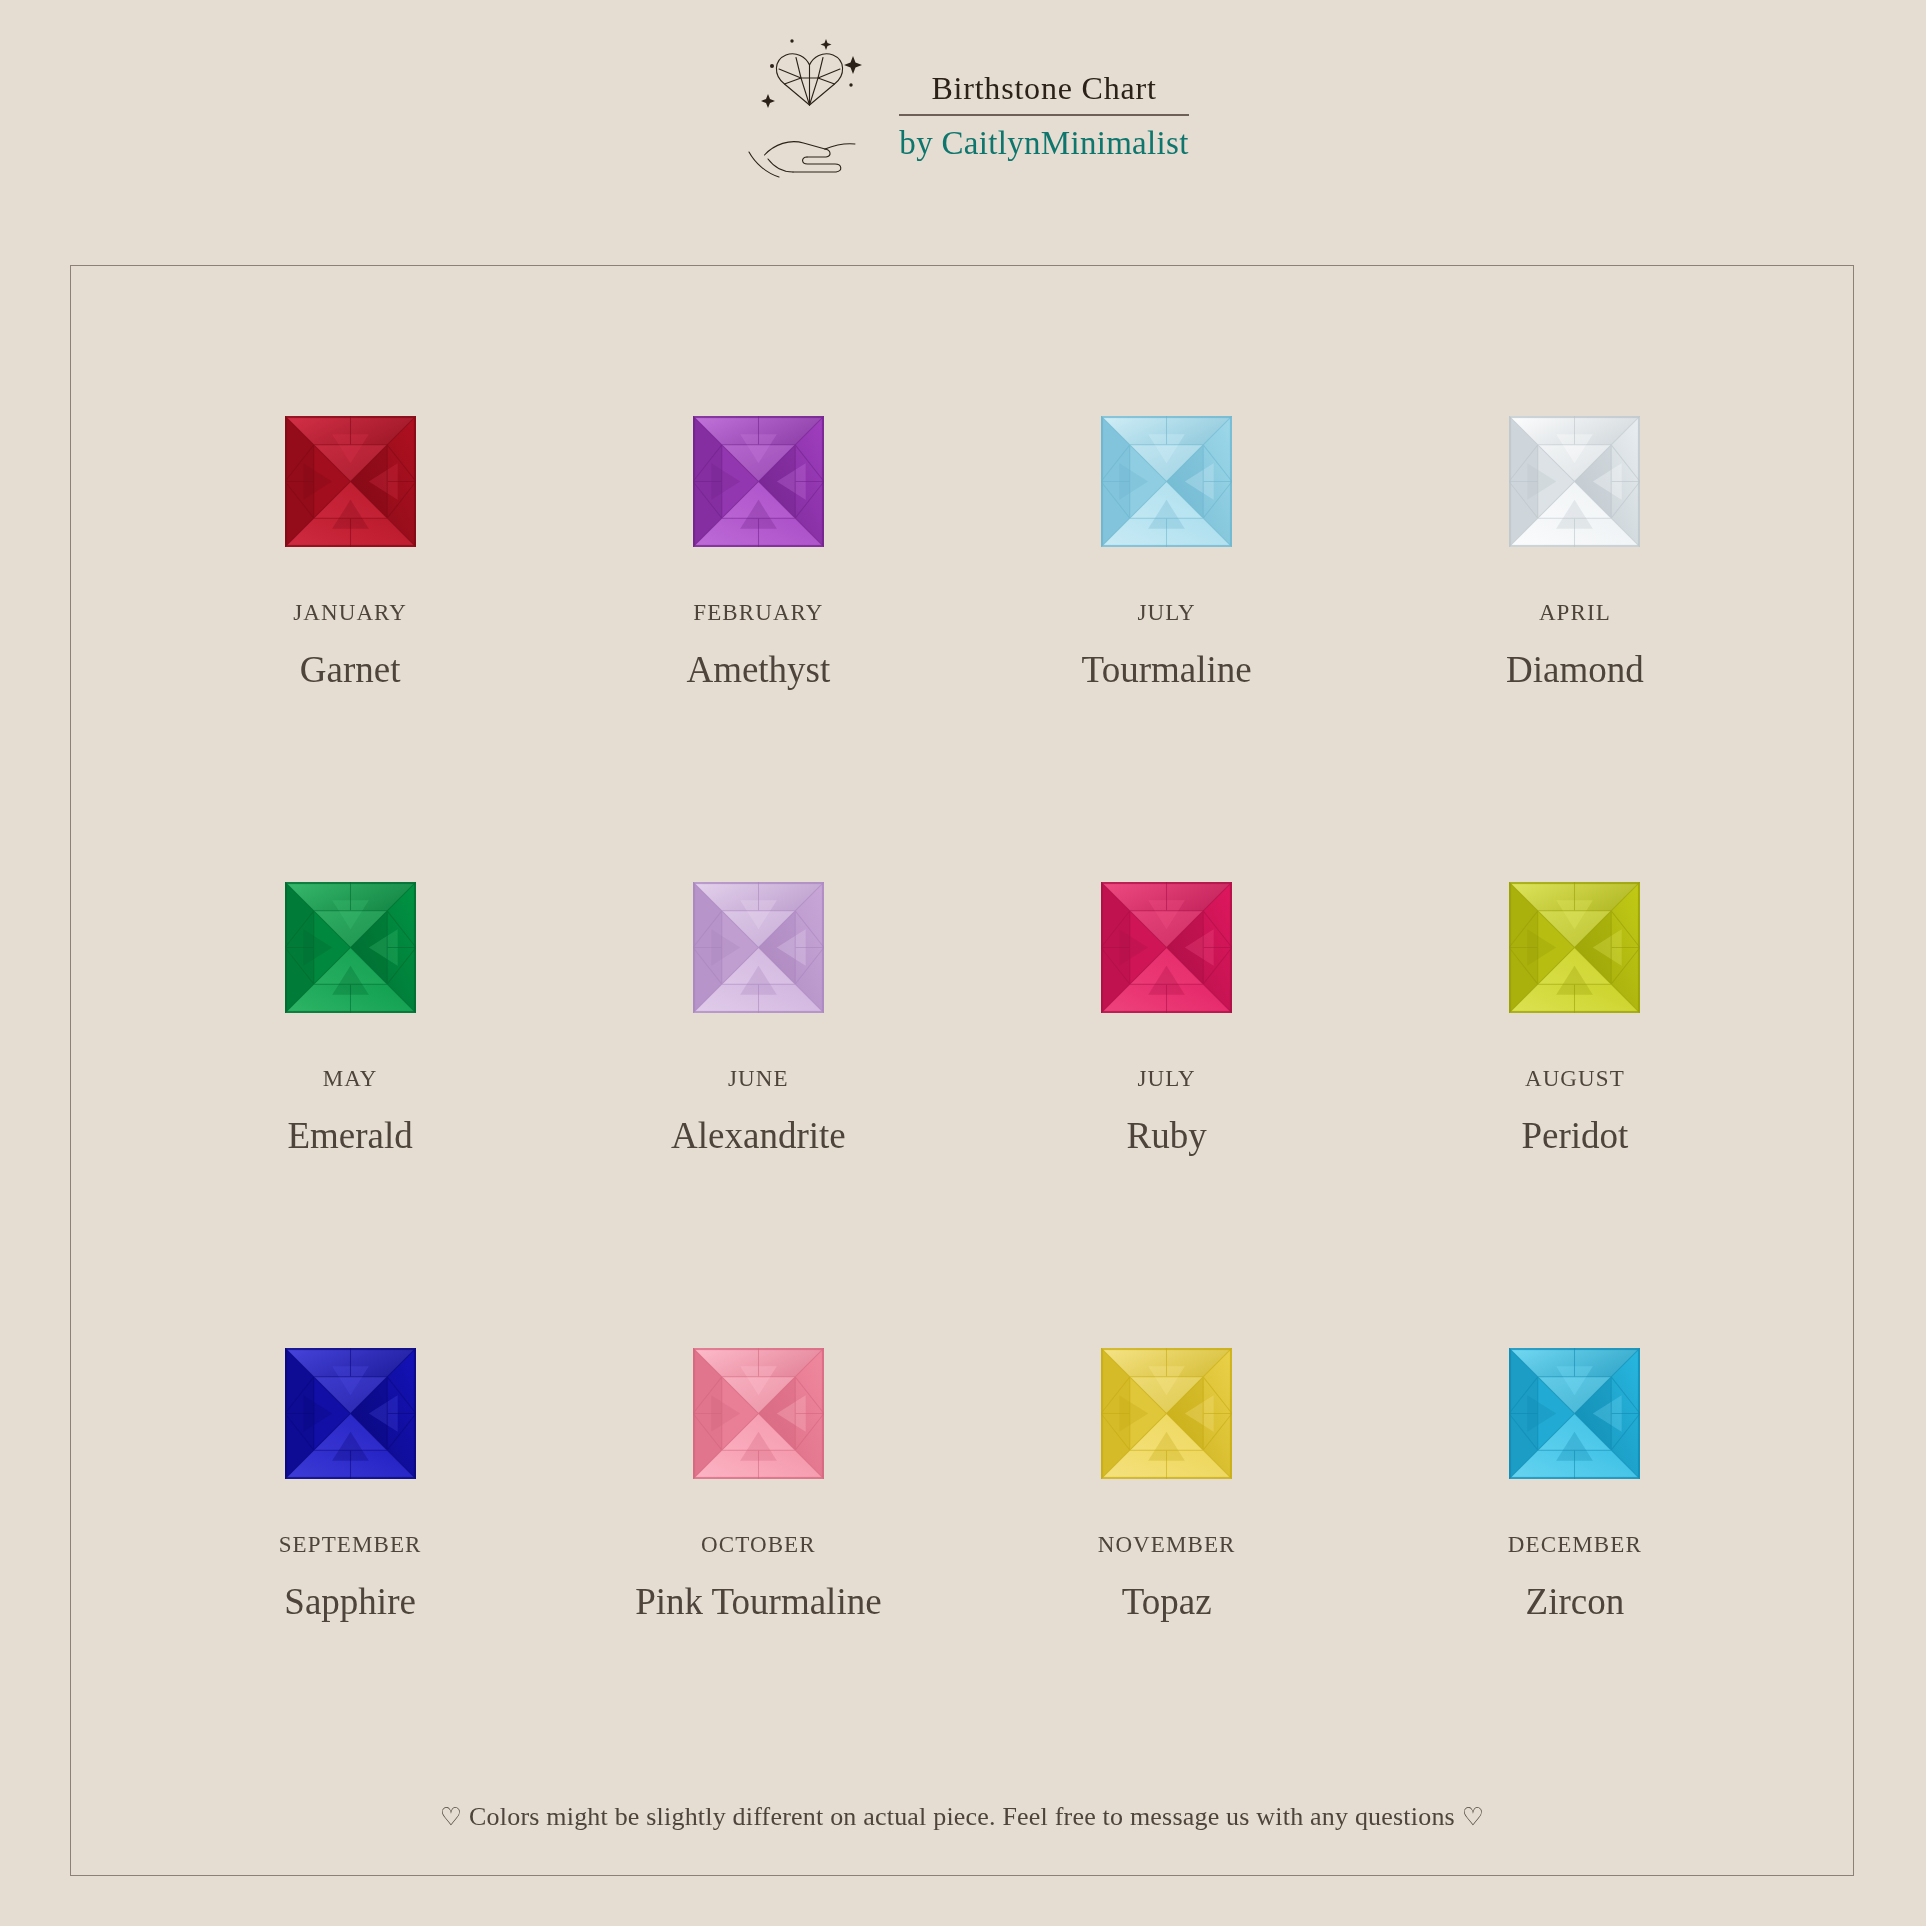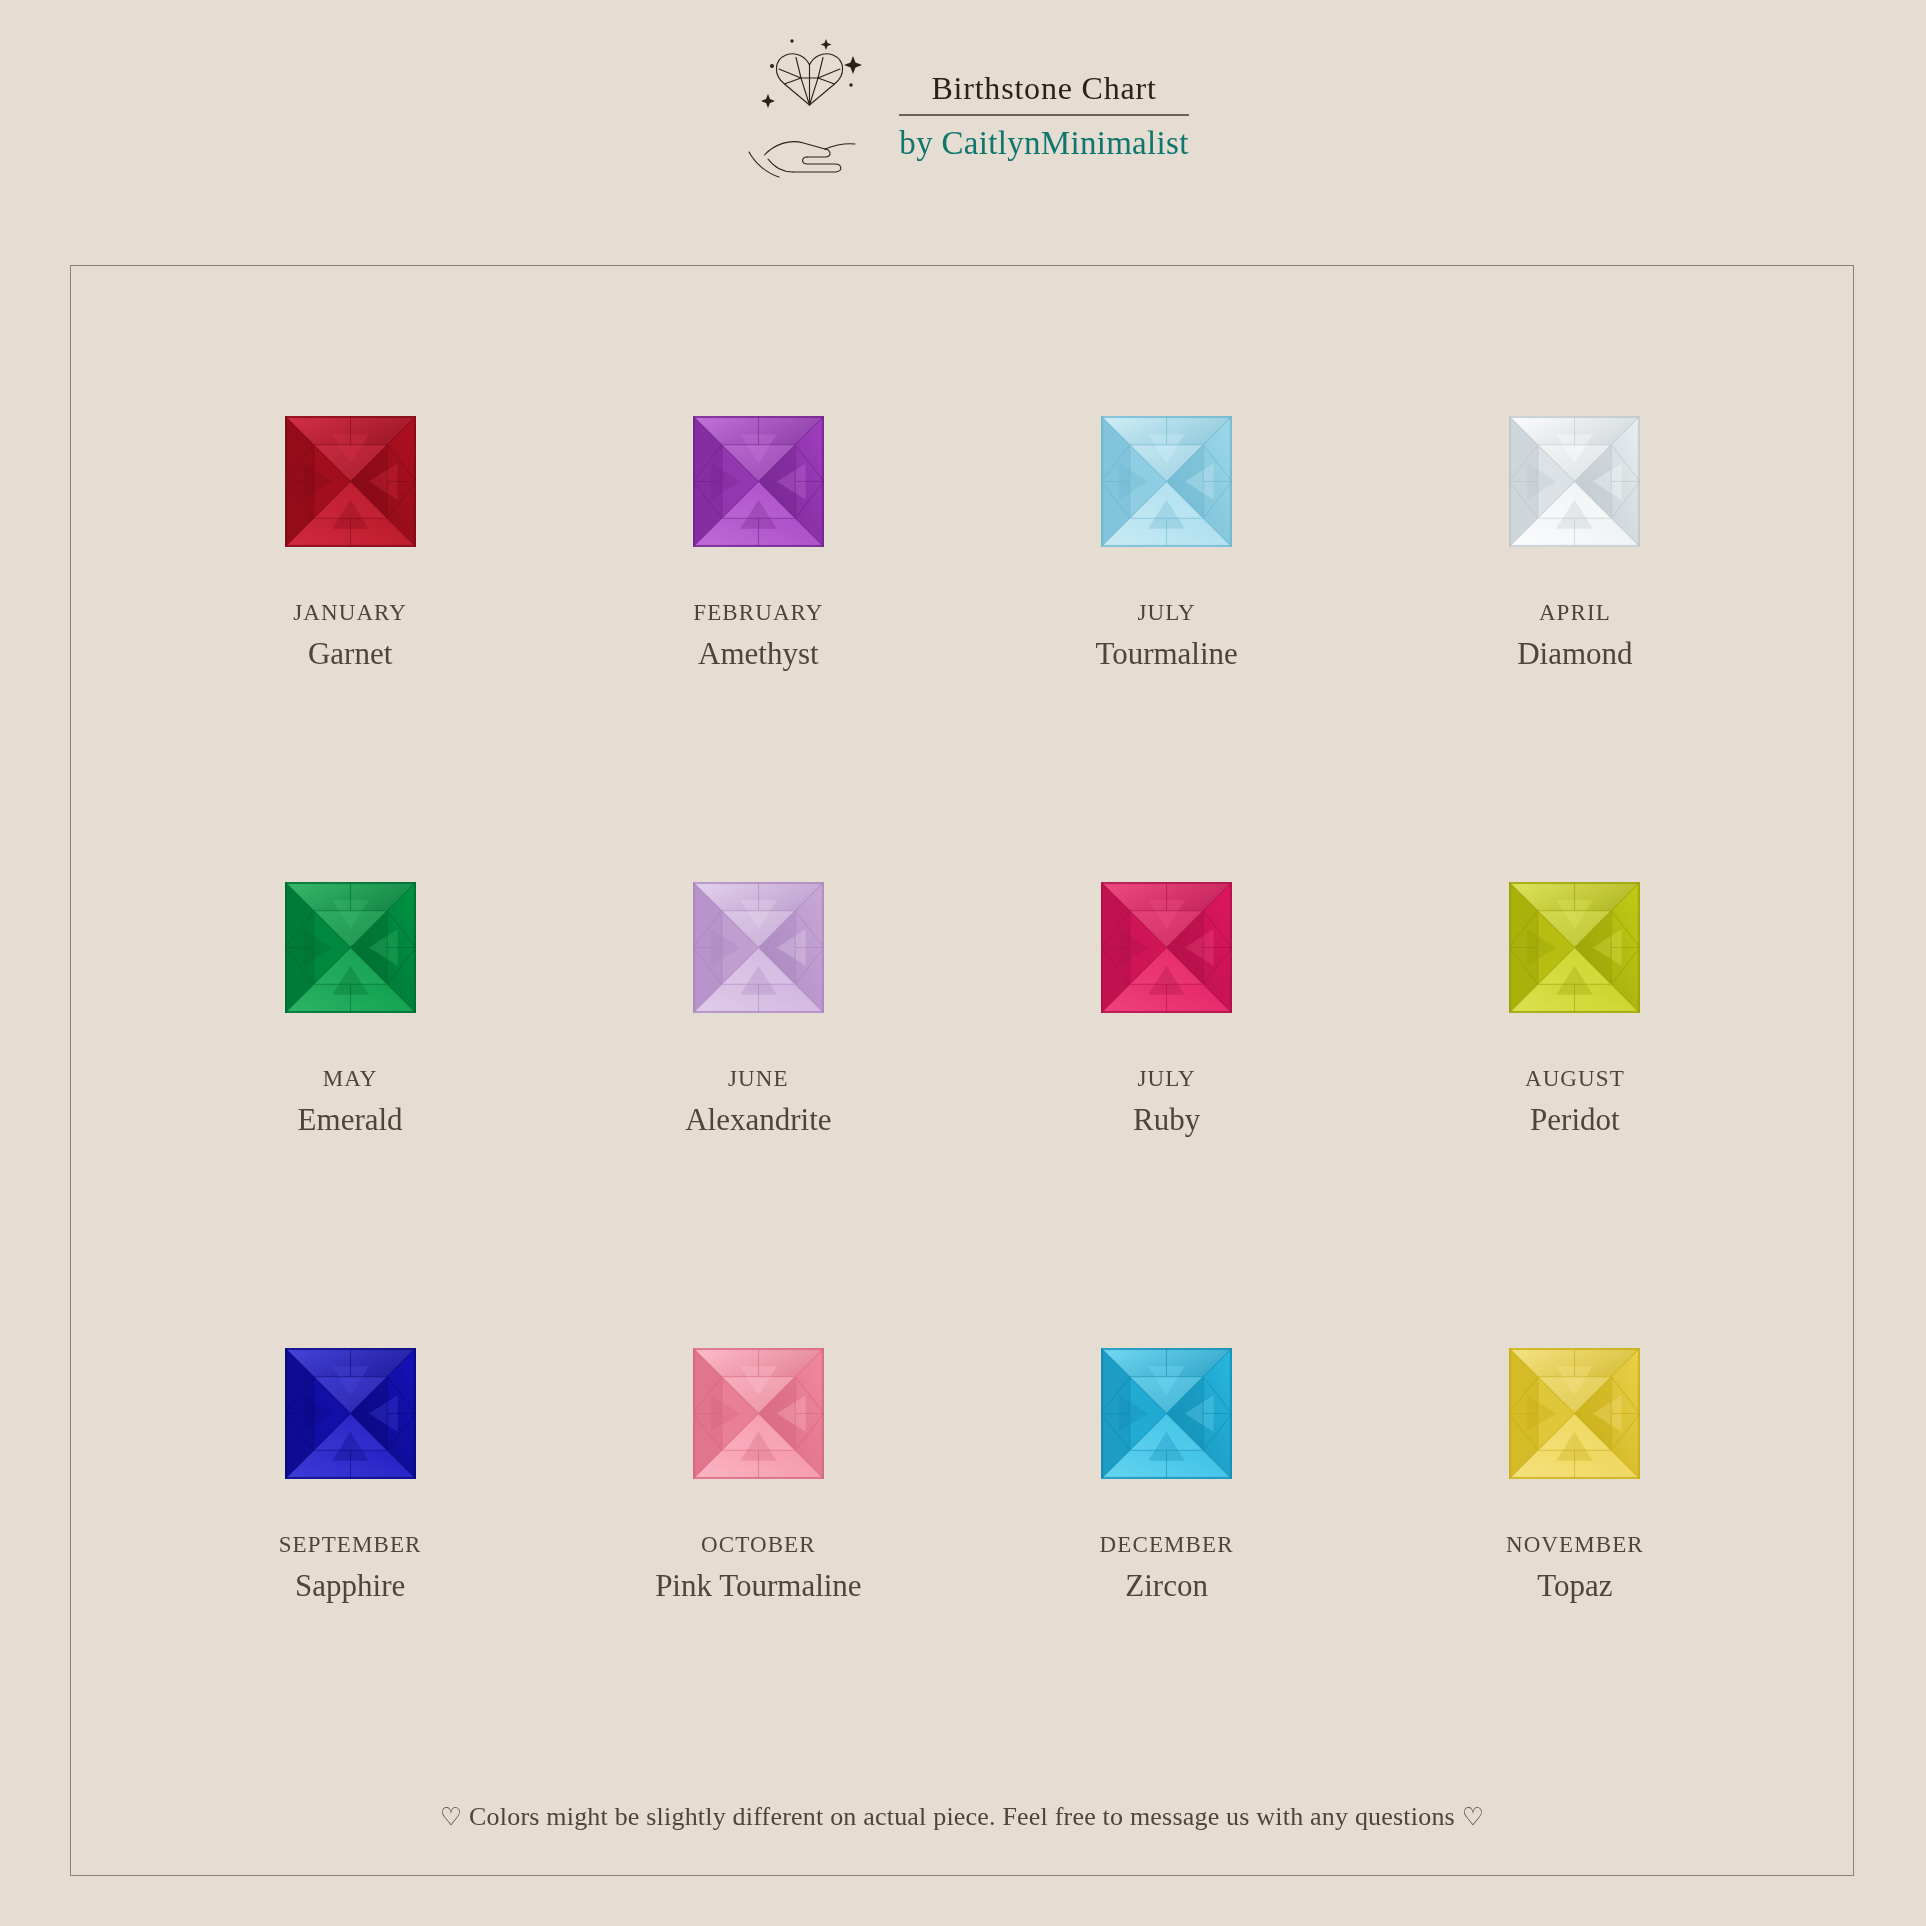--- a/index.html
+++ b/index.html
@@ -86,22 +86,22 @@
   .cell-month {
     margin-top: 54px;
     font-size: 23px;
     letter-spacing: 1.1px;
     color: #4e443b;
     text-align: center;
     line-height: 1;
     white-space: nowrap;
   }
   .cell-stone {
-    margin-top: 14px;
-    font-size: 31px;
+    margin-top: 27px;
+    font-size: 37px;
     color: #4e443b;
     text-align: center;
     line-height: 1;
     white-space: nowrap;
   }
 
   
   .footer-note {
     position: absolute;
     left: 0; right: 0;
@@ -578,20 +578,62 @@
     <rect x="0.8" y="0.8" width="98.4" height="98.4" fill="none" stroke="#d4647d" stroke-width="1.6" opacity="0.7"></rect>
   </svg>
           </span>
         <div class="cell-month">OCTOBER</div>
         <div class="cell-stone">Pink Tourmaline</div>
       </div>
       <div class="cell">
         <span class="gem">
   <svg viewBox="0 0 100 100" xmlns="http://www.w3.org/2000/svg">
     <defs>
+      <linearGradient id="g10a" x1="0" y1="0" x2="1" y2="1">
+        <stop offset="0" stop-color="#f7e68c"></stop>
+                  <stop offset="1" stop-color="#c4a90f"></stop>
+      </linearGradient>
+      <linearGradient id="g10b" x1="1" y1="0" x2="0" y2="1">
+        <stop offset="0" stop-color="#ead14a"></stop>
+                  <stop offset="1" stop-color="#c4a90f"></stop>
+      </linearGradient>
+      <linearGradient id="g10c" x1="0" y1="1" x2="1" y2="0">
+        <stop offset="0" stop-color="#f7e68c"></stop>
+                  <stop offset="1" stop-color="#ead14a"></stop>
+      </linearGradient>
+    </defs>
+    <rect x="0" y="0" width="100" height="100" fill="#ead14a"></rect>
+    <polygon points="0,0 100,0 50,50" fill="url(#g10a)" opacity="0.95"></polygon>
+    <polygon points="100,0 100,100 50,50" fill="url(#g10b)" opacity="0.85"></polygon>
+    <polygon points="100,100 0,100 50,50" fill="url(#g10c)" opacity="0.8"></polygon>
+    <polygon points="0,100 0,0 50,50" fill="#c4a90f" opacity="0.55"></polygon>
+    <polygon points="22,22 78,22 50,50" fill="#f7e68c" opacity="0.45"></polygon>
+    <polygon points="78,22 78,78 50,50" fill="#c4a90f" opacity="0.35"></polygon>
+    <polygon points="78,78 22,78 50,50" fill="#f7e68c" opacity="0.25"></polygon>
+    <polygon points="22,78 22,22 50,50" fill="#ead14a" opacity="0.5"></polygon>
+    <polygon points="36,14 64,14 50,36" fill="#f7e68c" opacity="0.35"></polygon>
+    <polygon points="14,36 14,64 36,50" fill="#c4a90f" opacity="0.3"></polygon>
+    <polygon points="86,36 86,64 64,50" fill="#f7e68c" opacity="0.3"></polygon>
+    <polygon points="36,86 64,86 50,64" fill="#c4a90f" opacity="0.3"></polygon>
+    <g stroke="#c4a90f" stroke-width="0.8" opacity="0.55" fill="none">
+      <path d="M0 0 L100 100 M100 0 L0 100"></path>
+      <path d="M22 22 H78 V78 H22 Z"></path>
+      <path d="M50 0 V22 M50 100 V78 M0 50 H22 M100 50 H78"></path>
+      <path d="M22 22 L0 50 M78 22 L100 50 M78 78 L100 50 M22 78 L0 50"></path>
+    </g>
+    <rect x="0.8" y="0.8" width="98.4" height="98.4" fill="none" stroke="#c4a90f" stroke-width="1.6" opacity="0.7"></rect>
+  </svg>
+          </span>
+        <div class="cell-month">NOVEMBER</div>
+        <div class="cell-stone">Topaz</div>
+      </div>
+      <div class="cell">
+        <span class="gem">
+  <svg viewBox="0 0 100 100" xmlns="http://www.w3.org/2000/svg">
+    <defs>
       <linearGradient id="g11a" x1="0" y1="0" x2="1" y2="1">
         <stop offset="0" stop-color="#78dcf5"></stop>
                   <stop offset="1" stop-color="#1089b0"></stop>
       </linearGradient>
       <linearGradient id="g11b" x1="1" y1="0" x2="0" y2="1">
         <stop offset="0" stop-color="#28b7e0"></stop>
                   <stop offset="1" stop-color="#1089b0"></stop>
       </linearGradient>
       <linearGradient id="g11c" x1="0" y1="1" x2="1" y2="0">
         <stop offset="0" stop-color="#78dcf5"></stop>
@@ -616,62 +658,20 @@
       <path d="M22 22 H78 V78 H22 Z"></path>
       <path d="M50 0 V22 M50 100 V78 M0 50 H22 M100 50 H78"></path>
       <path d="M22 22 L0 50 M78 22 L100 50 M78 78 L100 50 M22 78 L0 50"></path>
     </g>
     <rect x="0.8" y="0.8" width="98.4" height="98.4" fill="none" stroke="#1089b0" stroke-width="1.6" opacity="0.7"></rect>
   </svg>
           </span>
         <div class="cell-month">DECEMBER</div>
         <div class="cell-stone">Zircon</div>
       </div>
-      <div class="cell">
-        <span class="gem">
-  <svg viewBox="0 0 100 100" xmlns="http://www.w3.org/2000/svg">
-    <defs>
-      <linearGradient id="g10a" x1="0" y1="0" x2="1" y2="1">
-        <stop offset="0" stop-color="#f7e68c"></stop>
-                  <stop offset="1" stop-color="#c4a90f"></stop>
-      </linearGradient>
-      <linearGradient id="g10b" x1="1" y1="0" x2="0" y2="1">
-        <stop offset="0" stop-color="#ead14a"></stop>
-                  <stop offset="1" stop-color="#c4a90f"></stop>
-      </linearGradient>
-      <linearGradient id="g10c" x1="0" y1="1" x2="1" y2="0">
-        <stop offset="0" stop-color="#f7e68c"></stop>
-                  <stop offset="1" stop-color="#ead14a"></stop>
-      </linearGradient>
-    </defs>
-    <rect x="0" y="0" width="100" height="100" fill="#ead14a"></rect>
-    <polygon points="0,0 100,0 50,50" fill="url(#g10a)" opacity="0.95"></polygon>
-    <polygon points="100,0 100,100 50,50" fill="url(#g10b)" opacity="0.85"></polygon>
-    <polygon points="100,100 0,100 50,50" fill="url(#g10c)" opacity="0.8"></polygon>
-    <polygon points="0,100 0,0 50,50" fill="#c4a90f" opacity="0.55"></polygon>
-    <polygon points="22,22 78,22 50,50" fill="#f7e68c" opacity="0.45"></polygon>
-    <polygon points="78,22 78,78 50,50" fill="#c4a90f" opacity="0.35"></polygon>
-    <polygon points="78,78 22,78 50,50" fill="#f7e68c" opacity="0.25"></polygon>
-    <polygon points="22,78 22,22 50,50" fill="#ead14a" opacity="0.5"></polygon>
-    <polygon points="36,14 64,14 50,36" fill="#f7e68c" opacity="0.35"></polygon>
-    <polygon points="14,36 14,64 36,50" fill="#c4a90f" opacity="0.3"></polygon>
-    <polygon points="86,36 86,64 64,50" fill="#f7e68c" opacity="0.3"></polygon>
-    <polygon points="36,86 64,86 50,64" fill="#c4a90f" opacity="0.3"></polygon>
-    <g stroke="#c4a90f" stroke-width="0.8" opacity="0.55" fill="none">
-      <path d="M0 0 L100 100 M100 0 L0 100"></path>
-      <path d="M22 22 H78 V78 H22 Z"></path>
-      <path d="M50 0 V22 M50 100 V78 M0 50 H22 M100 50 H78"></path>
-      <path d="M22 22 L0 50 M78 22 L100 50 M78 78 L100 50 M22 78 L0 50"></path>
-    </g>
-    <rect x="0.8" y="0.8" width="98.4" height="98.4" fill="none" stroke="#c4a90f" stroke-width="1.6" opacity="0.7"></rect>
-  </svg>
-          </span>
-        <div class="cell-month">NOVEMBER</div>
-        <div class="cell-stone">Topaz</div>
-      </div>
 
     </div>
 
     <div class="footer-note">
       <span class="hrt">♡</span>
       <span>Colors might be slightly different on actual piece. Feel free to message us with any questions</span>
       <span class="hrt">♡</span>
     </div>
 
   </div>

